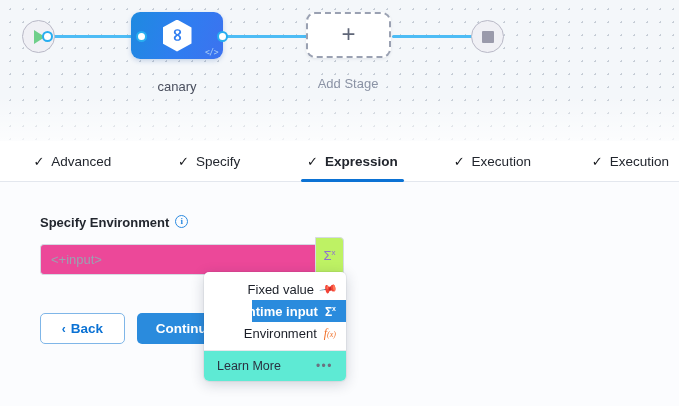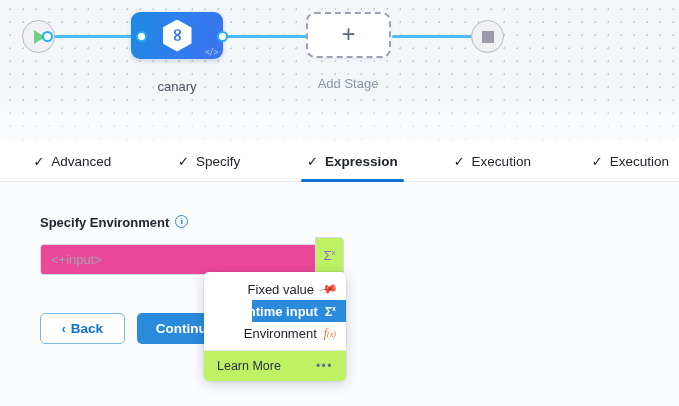--- a/index.html
+++ b/index.html
@@ -191,21 +191,21 @@
   .dd-item.selected { background: #2a8bdd; color: #ffffff; font-weight: 700; justify-content: flex-end; }
   .dd-item .ic { font-size: 12px; line-height: 1; display: inline-block; }
   .ic-pin { color: #2a8bdd; transform: rotate(35deg); font-size: 13px; }
   .ic-sigma { color: #ffffff; font-size: 12px; }
   .ic-sigma .sup { font-size: 7px; vertical-align: super; }
   .ic-fx { color: #f06f28; font-size: 12px; font-style: italic; font-family: "Liberation Serif", serif; }
   .ic-fx .sub { font-size: 8px; }
   .dd-pad-top { height: 6px; }
   .dd-pad-bot { height: 6px; }
   .dd-footer {
-    height: 31px; background: #bef264; border-top: 1px solid #e6e8ec;
+    height: 31px; background: #5eead4; border-top: 1px solid #e6e8ec;
     display: flex; align-items: center; justify-content: space-between;
     padding: 0 13px; font-size: 12.5px; color: #2b3040; cursor: pointer;
   }
   .dots { color: #6b7180; letter-spacing: 1.5px; font-size: 12px; }
 </style>
 </head>
 <body>
 
 <div id="app">
 

